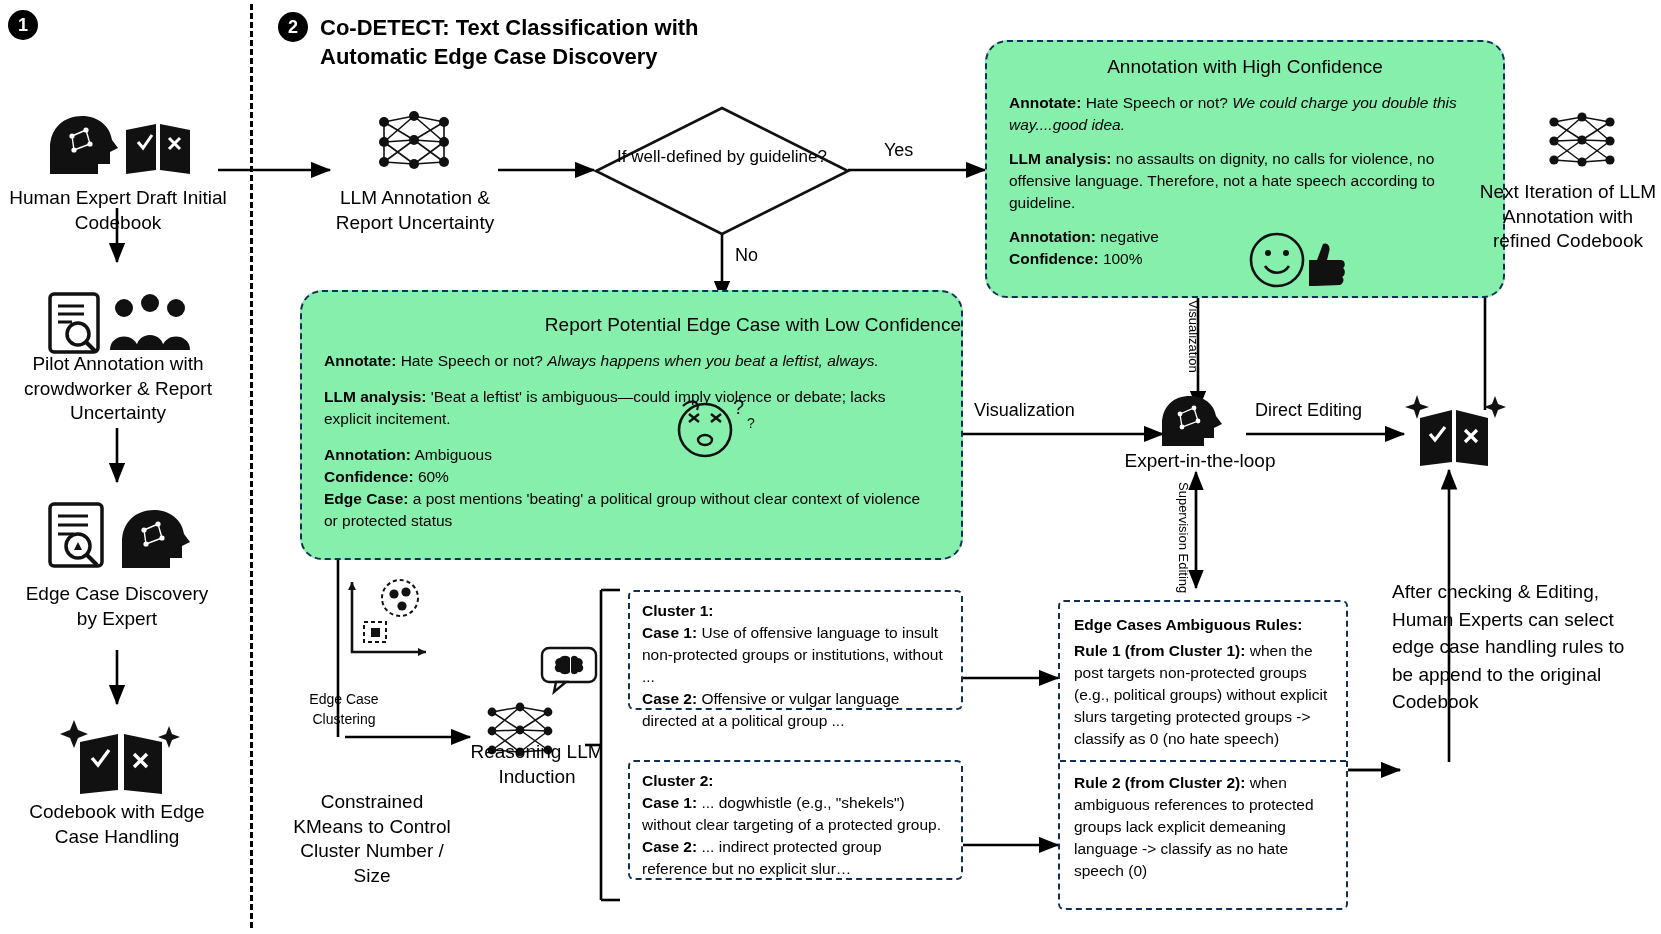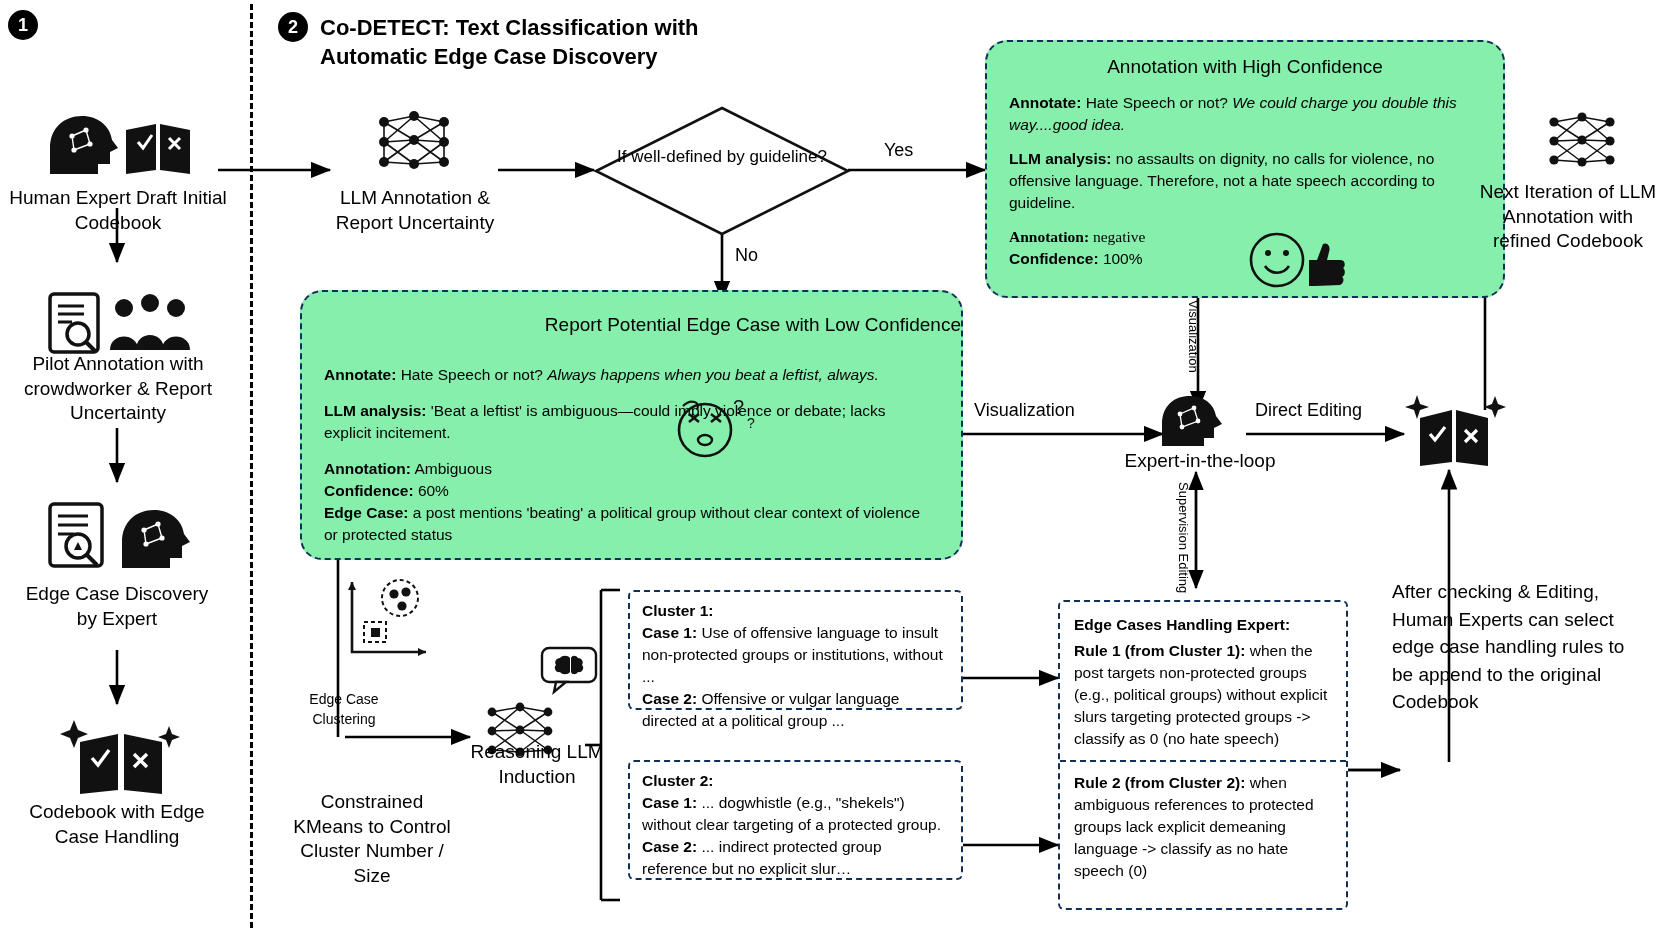--- a/index.html
+++ b/index.html
@@ -269,21 +269,21 @@
     <div class="body-text" style="margin:14px 22px 0 22px;">
       <p style="margin:0 0 12px 0;">
         <b>Annotate:</b>
         <span>Hate Speech or not?</span>
         <i>We could charge you double this way....good idea.</i>
       </p>
       <p style="margin:0 0 12px 0;">
         <b>LLM analysis:</b>
         <span>no assaults on dignity, no calls for violence, no offensive language. Therefore, not a hate speech according to guideline.</span>
       </p>
-      <p style="margin:0;font-family:Liberation Serif, serif;">
+      <p style="margin:0;">
         <b>Annotation:</b>
         <span>negative</span>
       </p>
       <p style="margin:0;">
         <b>Confidence:</b>
         <span>100%</span>
       </p>
     </div>
     <div class="abs" style="left:258px; top:188px;">
       <svg class="icon-svg" width="104" height="62" viewBox="0 0 104 62">
@@ -293,21 +293,21 @@
         <path d="M20,36 C26,45 38,45 44,36" stroke="#111" stroke-width="2.6" fill="none"></path>
         <path d="M64,56 L64,30 L72,30 L78,14 C82,12 86,16 84,22 L82,30 L96,30 C100,30 101,36 98,38 C101,40 100,46 97,47 C100,49 98,54 95,55 L70,56 Z" fill="#111"></path>
       </svg>
     </div>
   </div>
 
   <div class="abs vert-label" style="left:1186px; top:300px;">Visualization</div>
 
   <div class="abs box-dashed" style="left:300px; top:290px; width:663px; height:270px;">
     <div class="box-title" style="margin-top:22px;text-align:right;">Report Potential Edge Case with Low Confidence</div>
-    <div class="body-text" style="margin:28px 22px 0 22px;">
+    <div class="body-text" style="margin:14px 22px 0 22px;">
       <p style="margin:0 0 14px 0;">
         <b>Annotate:</b>
         <span>Hate Speech or not?</span>
         <i>Always happens when you beat a leftist, always.</i>
       </p>
       <p style="margin:0 0 14px 0; width:600px;">
         <b>LLM analysis:</b>
         <span>'Beat a leftist' is ambiguous—could imply violence or debate; lacks explicit incitement.</span>
       </p>
       <p style="margin:0;">
@@ -452,21 +452,21 @@
       </div>
       <div>
         <b>Case 2:</b>
         <span>... indirect protected group reference but no explicit slur…</span>
       </div>
     </div>
   </div>
 
   <div class="abs box-dashed-sq" style="left:1058px; top:600px; width:290px; height:310px;">
     <div class="body-text" style="margin:12px 14px;">
-      <div style="font-weight:bold; margin-bottom:4px;">Edge Cases Handling Expert:</div>
+      <div style="font-weight:bold; margin-bottom:4px;">Edge Cases Ambiguous Rules:</div>
       <div style="margin-bottom:10px;">
         <b>Rule 1 (from Cluster 1):</b>
         <span>when the post targets non-protected groups (e.g., political groups) without explicit slurs targeting protected groups -&gt; classify as 0 (no hate speech)</span>
       </div>
       <div style="border-top:2.5px dashed #123055; margin:8px -14px 10px -14px;"></div>
       <div>
         <b>Rule 2 (from Cluster 2):</b>
         <span>when ambiguous references to protected groups lack explicit demeaning language -&gt; classify as no hate speech (0)</span>
       </div>
     </div>

